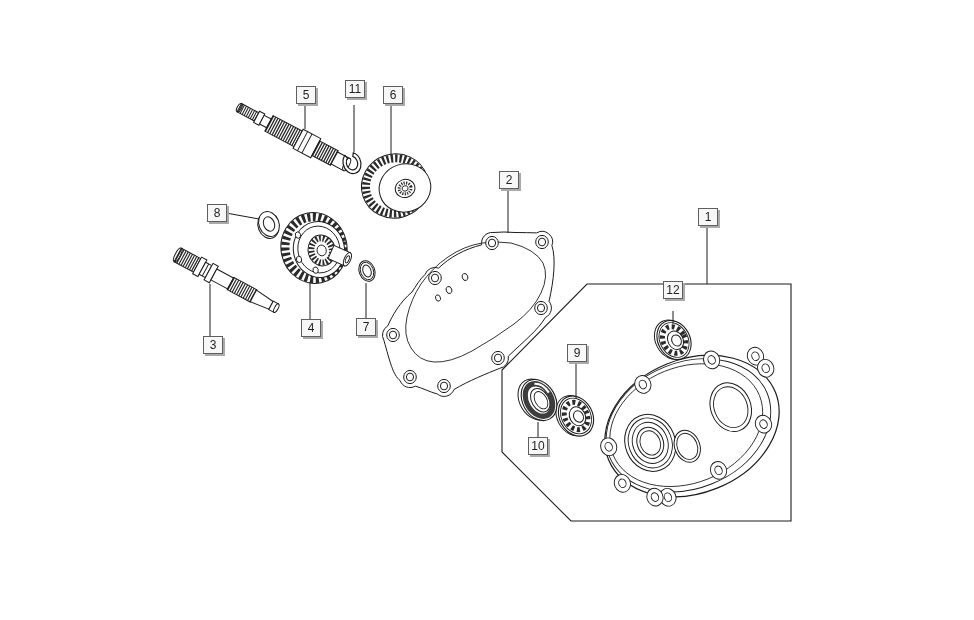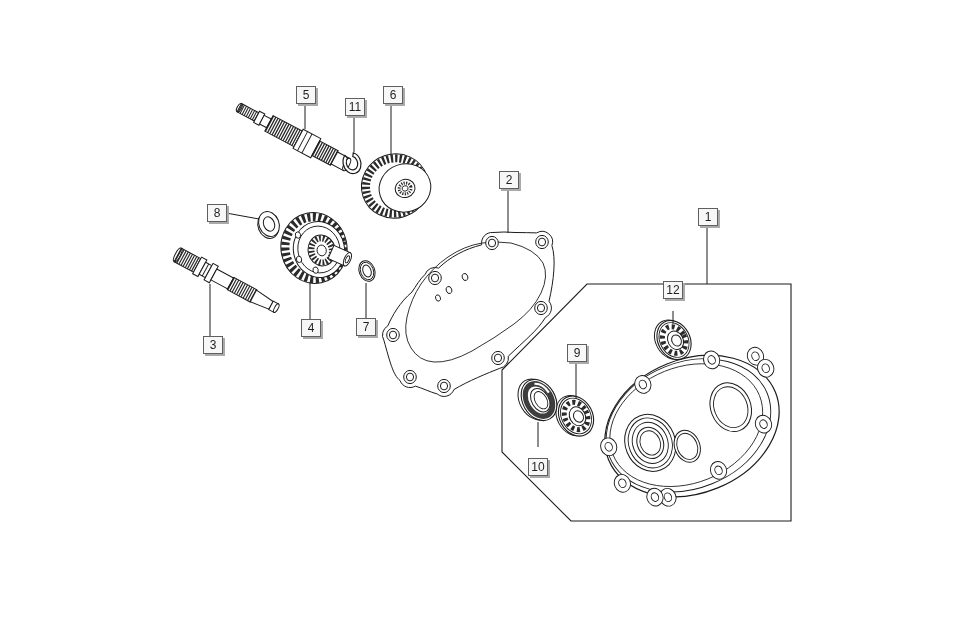--- a/index.html
+++ b/index.html
@@ -263,17 +263,17 @@
 
 <div class="callout" style="left:698px;top:208px">1</div>
 <div class="callout" style="left:499px;top:171px">2</div>
 <div class="callout" style="left:203px;top:336px">3</div>
 <div class="callout" style="left:301px;top:319px">4</div>
 <div class="callout" style="left:296px;top:86px">5</div>
 <div class="callout" style="left:383px;top:86px">6</div>
 <div class="callout" style="left:356px;top:318px">7</div>
 <div class="callout" style="left:207px;top:204px">8</div>
 <div class="callout" style="left:567px;top:344px">9</div>
-<div class="callout" style="left:528px;top:458px">10</div>
-<div class="callout" style="left:345px;top:98px">11</div>
+<div class="callout" style="left:528px;top:437px">10</div>
+<div class="callout" style="left:345px;top:80px">11</div>
 <div class="callout" style="left:663px;top:281px">12</div>
 
 </div>
 
 </body></html>

